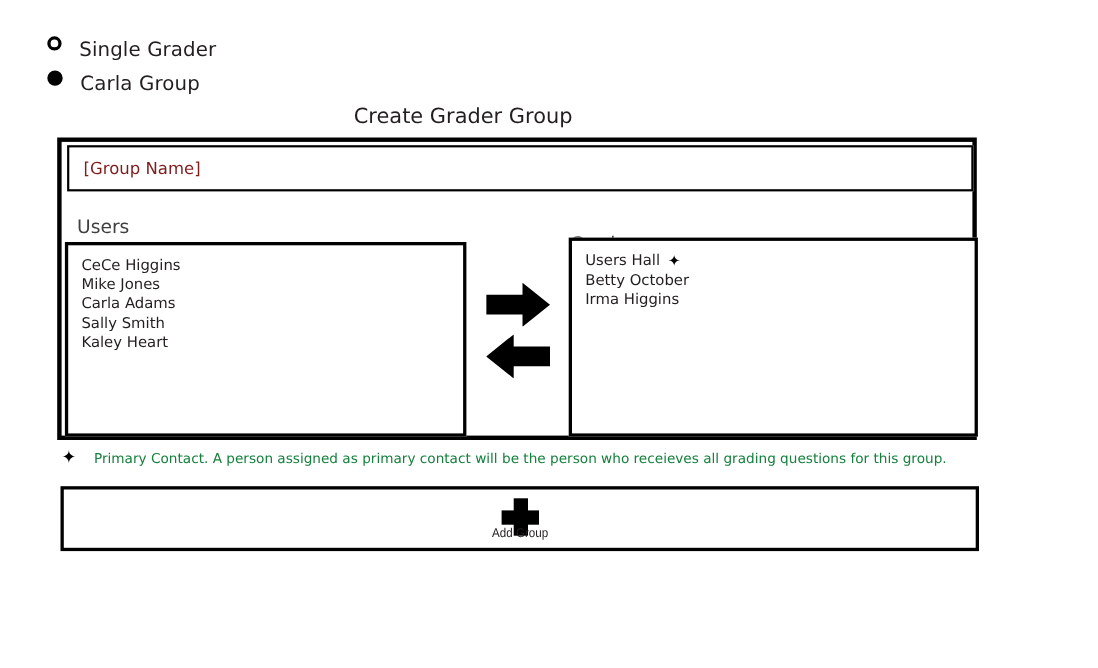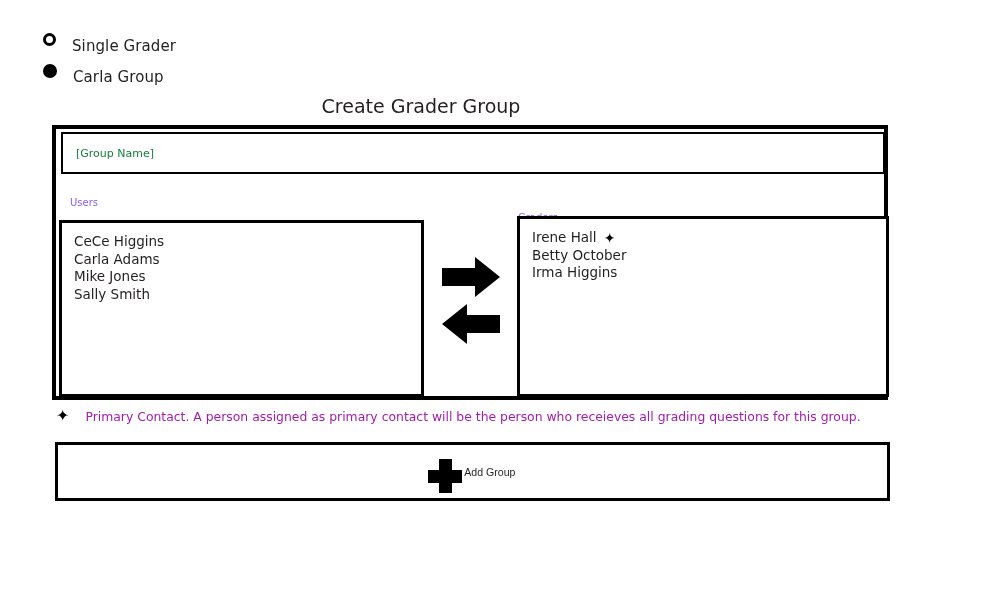--- a/index.html
+++ b/index.html
@@ -44,21 +44,21 @@
     height: 13px;
   }
   .radio-mark.on {
     background: #000;
     border: none;
     width: 14px;
     height: 14px;
   }
   .radio-label {
     margin-left: 16px;
-    font-size: 15px;
+    font-size: 18px;
     letter-spacing: .1px;
     margin-top: 12px;
   }
 
   
   #page-title {
     position: absolute;
     left: 0;
     top: 95px;
     width: 842px;
@@ -85,28 +85,28 @@
     width: 824px;
     height: 42px;
     border: 2px solid #000;
     box-sizing: border-box;
     display: flex;
     align-items: center;
     background: #fff;
   }
   #group-name-field .value {
     padding-left: 13px;
-    font-size: 11px;
-    color: #15803d;
+    font-size: 15px;
+    color: #7f1d1d;
   }
 
   .column-header {
     position: absolute;
-    font-size: 10px;
-    color: #8b5cf6;
+    font-size: 17px;
+    color: #404040;
   }
   #users-header { left: 14px; top: 68px; }
   #graders-header { left: 462px; top: 83px; }
 
   .list-box {
     position: absolute;
     border: 3px solid #000;
     box-sizing: border-box;
     background: #fff;
     padding: 10px 0 0 12px;
@@ -165,36 +165,36 @@
     align-items: center;
   }
   #primary-contact-legend .legend-star {
     font-size: 16px;
     line-height: 1;
     color: #000;
   }
   #primary-contact-legend .legend-text {
     margin-left: 16px;
     font-size: 12.4px;
-    color: #a21caf;
+    color: #15803d;
     white-space: nowrap;
   }
 
   
   #add-group-button {
     position: absolute;
     left: 55px;
     top: 442px;
     width: 835px;
     height: 59px;
     border: 3px solid #000;
     box-sizing: border-box;
     background: #fff;
     display: flex;
-    flex-direction: row;
+    flex-direction: column;
     align-items: center;
     justify-content: center;
     cursor: pointer;
   }
   #add-group-button .plus-icon {
     position: relative;
     width: 34px;
     height: 34px;
     margin-bottom: -8px;
   }
@@ -240,33 +240,36 @@
   </div>
 
   <div class="column-header" id="users-header">Users</div>
   <div class="column-header" id="graders-header">Graders</div>
 
   <div class="list-box" id="users-list-box">
     <div class="list-item">
         <span>CeCe Higgins</span>
       </div>
     <div class="list-item">
+        <span>Mike Jones</span>
+      </div>
+    <div class="list-item">
         <span>Carla Adams</span>
       </div>
     <div class="list-item">
-        <span>Mike Jones</span>
-      </div>
-    <div class="list-item">
         <span>Sally Smith</span>
       </div>
+    <div class="list-item">
+        <span>Kaley Heart</span>
+      </div>
   </div>
 
   <div class="list-box" id="graders-list-box">
     <div class="list-item">
-      <span>Irene Hall</span>
+      <span>Users Hall</span>
       <span class="primary-star">✦</span>
     </div>
     <div class="list-item">
       <span>Betty October</span>
     </div>
     <div class="list-item">
       <span>Irma Higgins</span>
     </div>
   </div>
 

